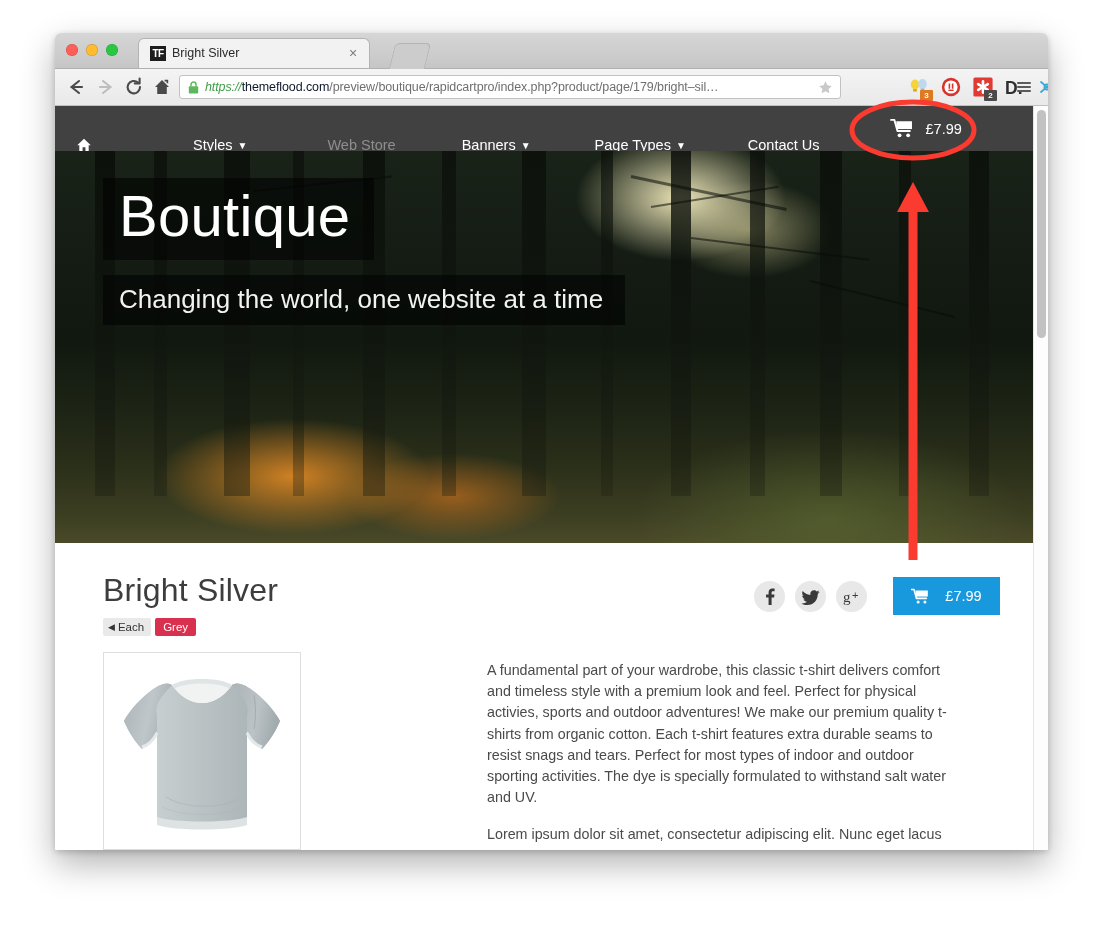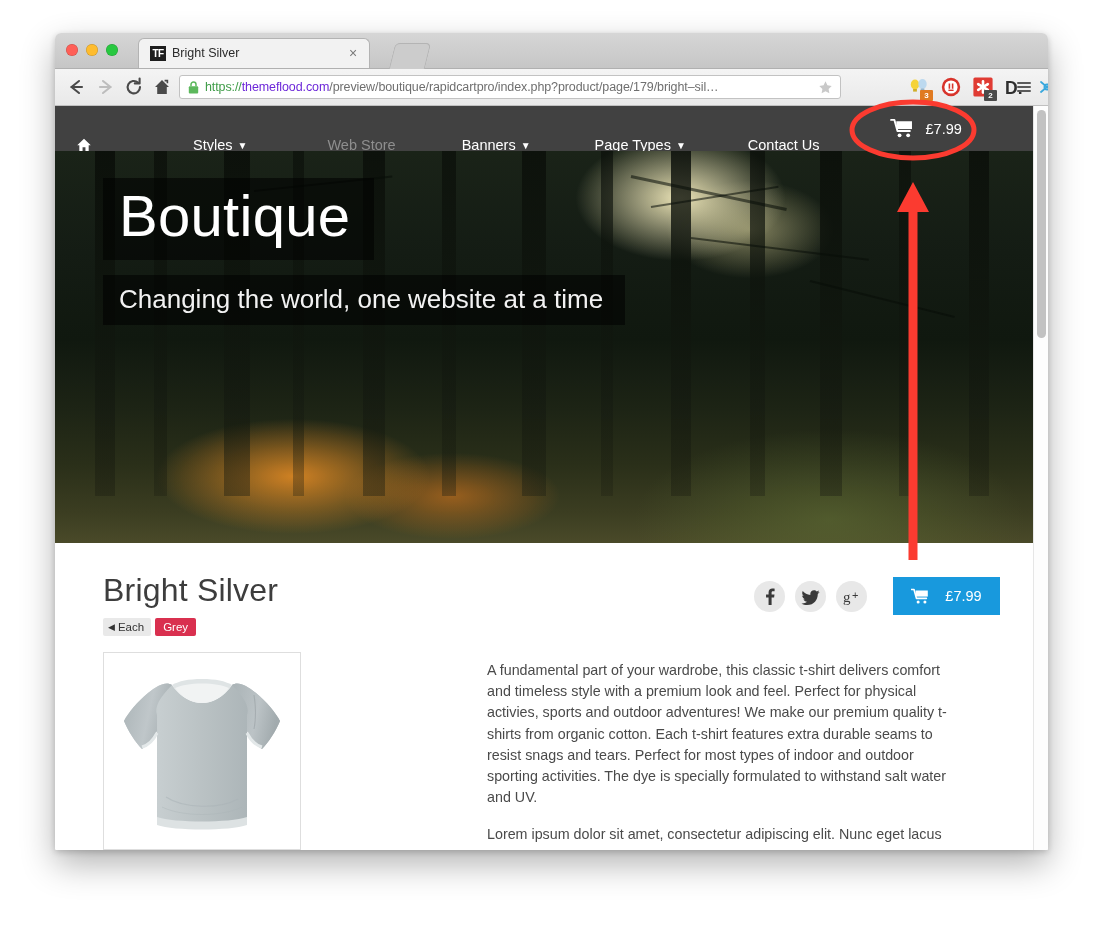--- a/index.html
+++ b/index.html
@@ -156,22 +156,22 @@
     height: 13px;
   }
   #omnibox-url {
     flex: 1 1 auto;
     font-size: 12.5px;
     color: #6f6f6f;
     white-space: nowrap;
     overflow: hidden;
     letter-spacing: -0.1px;
   }
-  #omnibox-url .sch { color: #3f9c48; }
-  #omnibox-url .host { color: #6d28d9; }
+  #omnibox-url .sch { color: #3f9c48; font-style: italic; }
+  #omnibox-url .host { color: #0f172a; }
   #star-icon {
     flex: 0 0 auto;
     margin-right: 7px;
     width: 15px;
     height: 15px;
     cursor: pointer;
   }
 
   .ext-icon {
     position: absolute;

